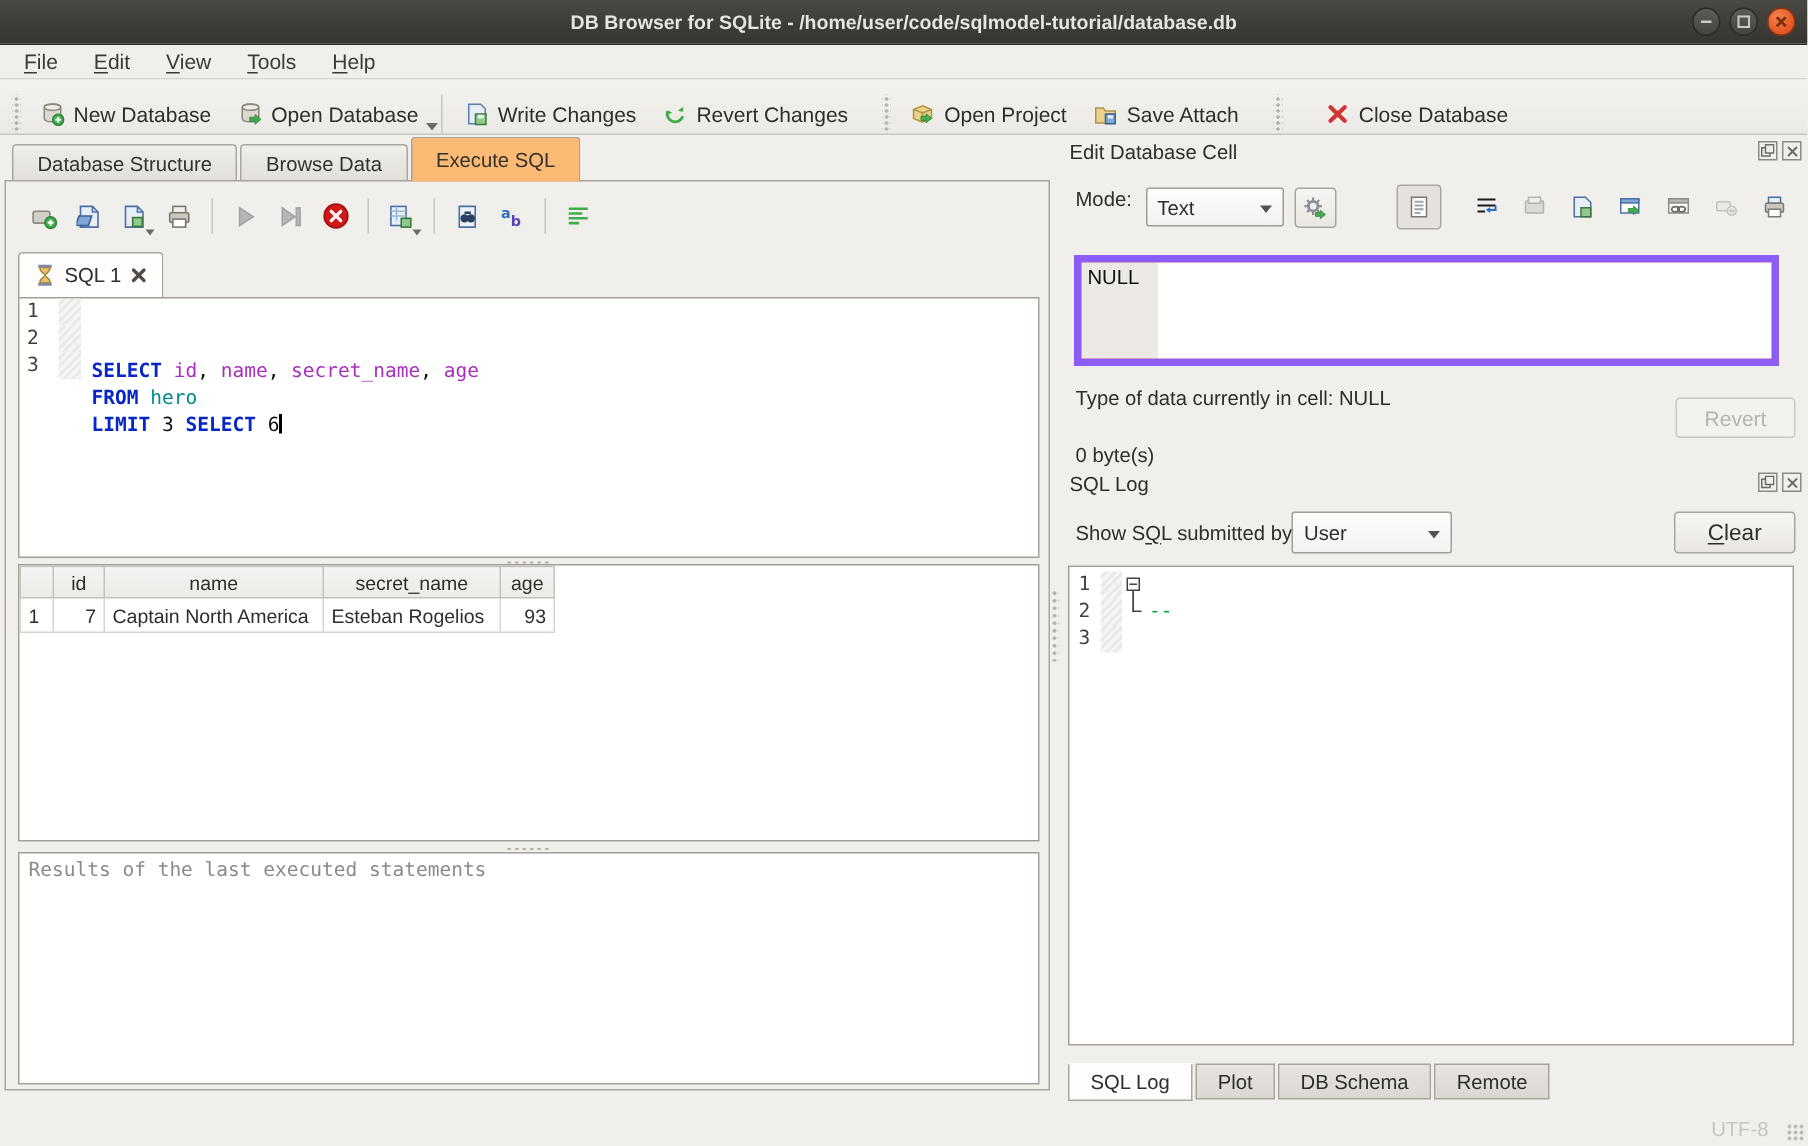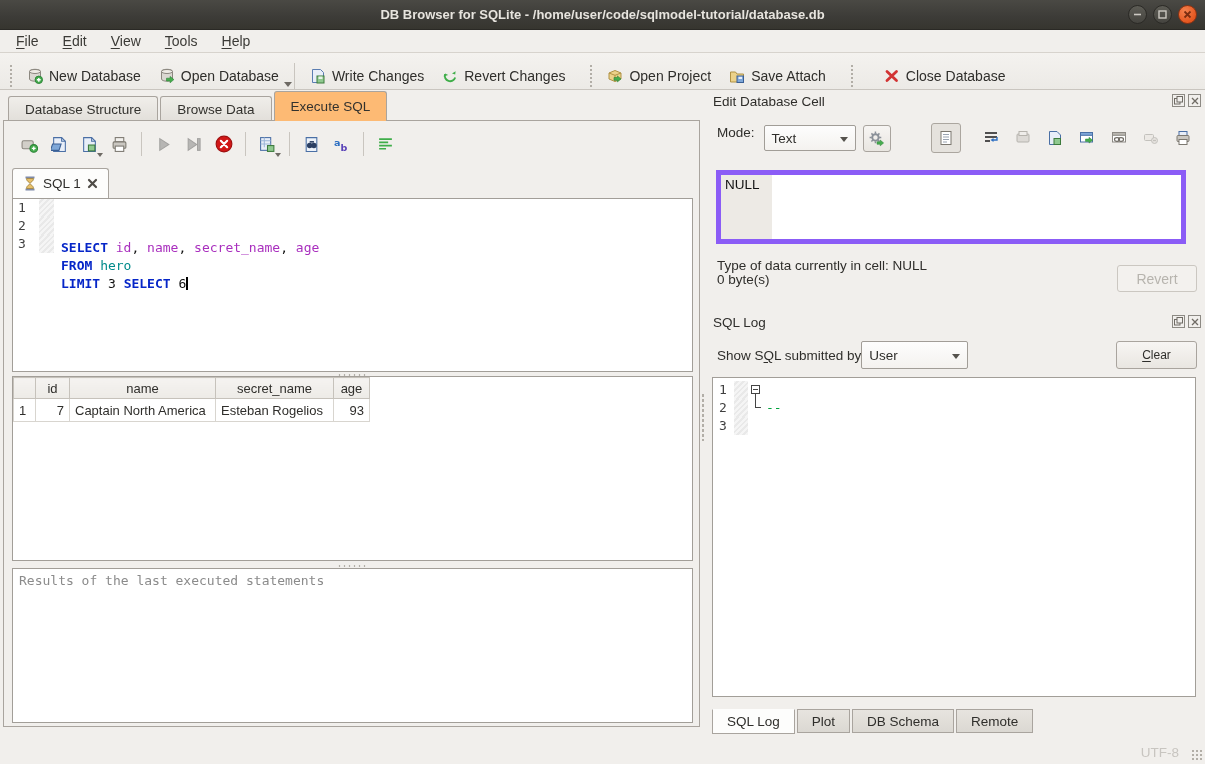--- a/index.html
+++ b/index.html
@@ -117,21 +117,21 @@
   .cell-editbox { position:absolute; left:9px; top:80px; width:470px; height:74px;
     border:5px solid #8b5cf6; background:#ef4444; display:flex; }
   .nullcol { width:51px; background:#edeae5; font-size:13.5px; color:#111; padding:2px 0 0 4px; }
 
   .info-line { position:absolute; left:10px; font-size:13.5px; color:#2f2e2b; }
   .apply-btn { position:absolute; left:410px; top:175px; width:80px; height:27px;
     background:#f3f1ee; border:1px solid #cbc7c1; border-radius:3px; color:#b7b4ae;
     font-size:14px; display:flex; align-items:center; justify-content:center; }
 
   .filter-row { position:absolute; left:10px; top:251px; height:28px; display:flex; align-items:center; }
-  .clear-btn { position:absolute; left:409px; top:251px; width:81px; height:28px; font-size:12px; color:#2f2e2b; }
+  .clear-btn { position:absolute; left:409px; top:251px; width:81px; height:28px; font-size:15px; color:#2f2e2b; }
 
   .log-box { position:absolute; left:5px; top:287px; width:484px; height:320px;
     background:#fff; border:1px solid #a29e98; font-family:"DejaVu Sans Mono", monospace; font-size:13px; padding-top:3px; }
   .log-row { display:flex; height:18px; line-height:18px; }
   .log-num { width:21px; padding-left:6px; color:#3f3f3f; flex:none; }
   .log-hatch { width:14px; flex:none; background:repeating-linear-gradient(135deg,#f5f5f5 0 2px,#e9e9e9 2px 4px); }
   .log-fold { width:18px; flex:none; position:relative; }
   .fold-box { position:absolute; left:3px; top:4px; width:9px; height:9px; border:1px solid #444; background:#fff; }
   .fold-box::after { content:""; position:absolute; left:1px; top:3px; width:5px; height:1px; background:#444; }
   .fold-line-v { position:absolute; left:7px; top:13px; width:1px; height:14px; background:#444; }
@@ -577,21 +577,21 @@
           </span>
       </div>
     </div>
 
     <div class="cell-editbox">
       <div class="nullcol">NULL</div>
       <div style="flex:1; background:#fff;"></div>
     </div>
 
     <div class="info-line" style="top:168px;">Type of data currently in cell: NULL</div>
-    <div class="info-line" style="top:182px;text-align:center;">0 byte(s)</div>
+    <div class="info-line" style="top:206px;text-align:center;">0 byte(s)</div>
     <div class="apply-btn">
         <span>Revert</span>
       </div>
 
     <div class="dock-header" style="top:225px;">SQL Log</div>
     <div class="dock-btns" style="top:225px;">
       <div class="dock-btn">
           <span>
             <svg width="9" height="9">
               <rect x="0.5" y="2.5" width="5.5" height="5.5" fill="none" stroke="#6f6b64"></rect>

